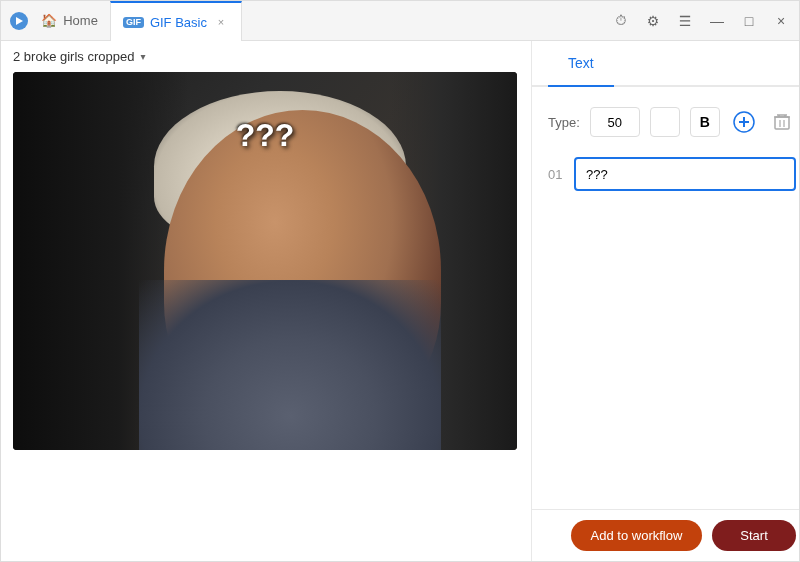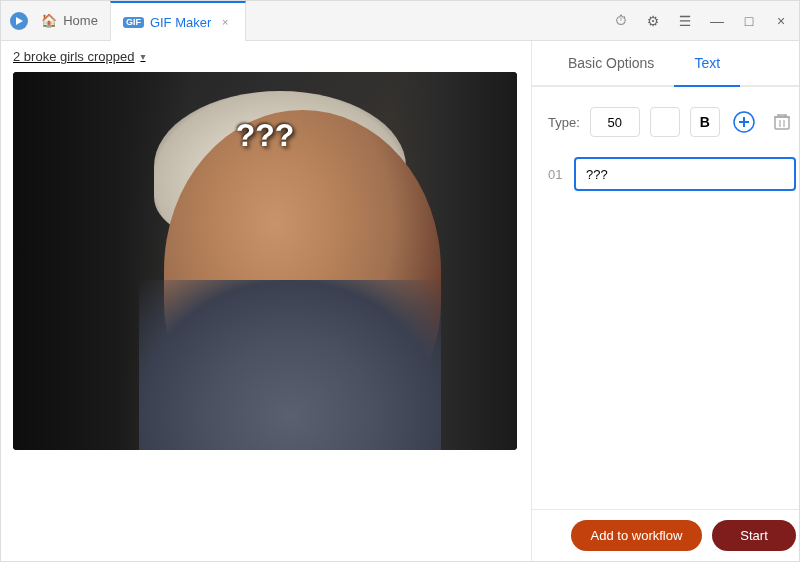--- a/index.html
+++ b/index.html
@@ -80,21 +80,20 @@
       flex: 1;
       overflow: hidden;
     }
 
     
     .left-panel {
       display: flex;
       flex-direction: column;
       flex: 0 0 530px;
       padding: 8px 12px;
-      text-decoration: underline;
     }
     .file-selector {
       display: flex;
       align-items: center;
       gap: 6px;
       font-size: 13px;
       color: #333;
       margin-bottom: 8px;
       cursor: pointer;
     }
@@ -445,21 +444,21 @@
     </svg>
   </div>
 
   <div class="tab home-tab">
     <span>🏠</span>
     <span>Home</span>
   </div>
 
   <div class="tab active-tab">
     <span class="gif-icon-tab">GIF</span>
-    <span>GIF Maker</span>
+    <span>GIF Basic</span>
     <span class="tab-close">×</span>
   </div>
 
   <div class="titlebar-spacer"></div>
 
   <div class="titlebar-controls">
     <div class="ctrl-icon">⏱</div>
     <div class="ctrl-icon">⚙</div>
     <div class="ctrl-icon">☰</div>
     <div class="ctrl-icon">—</div>
@@ -488,23 +487,20 @@
 
         <div class="text-overlay">???</div>
       </div>
     </div>
 
   </div>
 
   <div class="right-panel">
 
     <div class="tabs-header">
-      <div class="panel-tab">
-        <span>Basic Options</span>
-      </div>
       <div class="panel-tab active">
         <span>Text</span>
       </div>
     </div>
 
     <div class="panel-content">
 
       <div class="type-row">
         <span class="type-label">Type:</span>
         <input class="font-size-input" type="text" value="50" style="">

